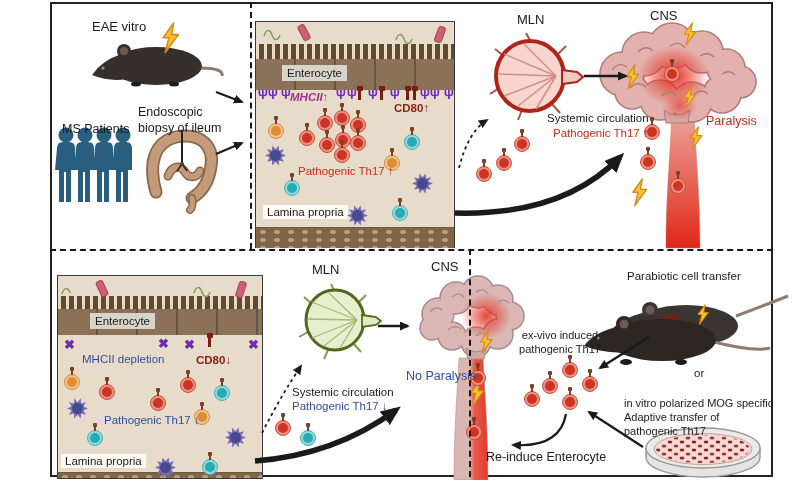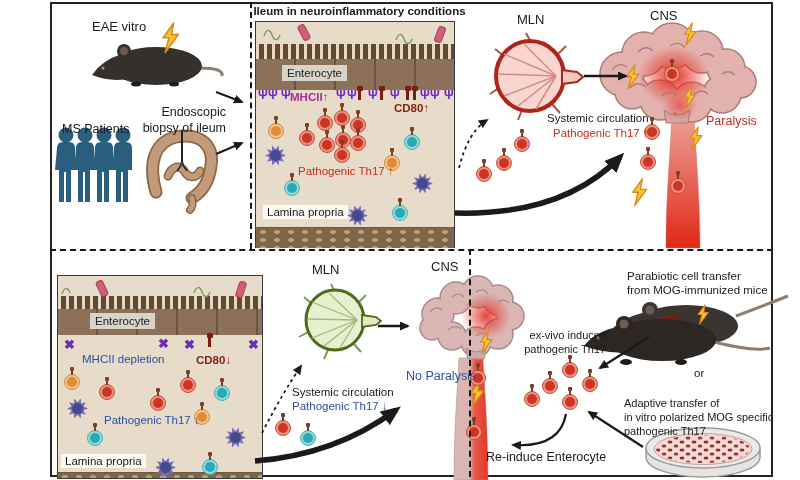--- a/index.html
+++ b/index.html
@@ -303,26 +303,25 @@
       <path d="M262,433 Q282,394 301,366" stroke-width="1.8" stroke-dasharray="3 3.5" marker-end="url(#ah)"></path>
       <path d="M255,461 Q335,455 396,410" stroke-width="5.5" marker-end="url(#ahL)"></path>
       <path d="M649,337 L600,368" stroke-width="2.2" marker-end="url(#ah)"></path>
       <path d="M643,447 L589,412" stroke-width="2.2" marker-end="url(#ah)"></path>
       <path d="M566,414 Q560,448 513,445" stroke-width="2.2" marker-end="url(#ah)"></path>
     </g>
   </svg>
 
   <div class="lbl" style="left:92px;top:19px;font-size:13px;">EAE vitro</div>
   <div class="lbl" style="left:62px;top:122px;font-size:12.5px;">MS Patients</div>
-  <div class="lbl" style="left:138px;top:105px;width:88px;text-align:right;font-size:12.5px;white-space:normal;">
+  <div class="lbl" style="left:138px;top:105px;width:88px;text-align:left;font-size:12.5px;white-space:normal;">
     <div>Endoscopic</div>
     <div>biopsy of ileum</div>
   </div>
 
-  <div class="lbl" style="left:252px;top:4px;width:215px;text-align:center;font-weight:600;">Ileum in neuroinflammatory conditions</div>
   <div class="gutbox" style="left:255px;top:21px;width:200px;height:227px;">
     <div class="villi" style="top:22px;height:15px;"></div>
     <div class="entero" style="top:37px;height:31px;"></div>
     <div class="lbl entlbl" style="left:26px;top:43px;">Enterocyte</div>
     <div class="muscle" style="top:205px;height:20px;"></div>
     <div class="lbl tag" style="left:7px;top:183px;">Lamina propria</div>
   </div>
   <div class="rod" style="left:300px;top:24px;transform:rotate(-28deg);"></div>
   <div class="rod" style="left:436px;top:26px;transform:rotate(20deg);"></div>
 
@@ -333,21 +332,21 @@
   <span class="mhc" style="left:347px;top:89px;">Ψ</span>
   <span class="mhc" style="left:368px;top:89px;">Ψ</span>
   <span class="mhc" style="left:390px;top:89px;">Ψ</span>
   <span class="mhc" style="left:420px;top:89px;">Ψ</span>
   <span class="mhc" style="left:430px;top:89px;">Ψ</span>
   <span class="mhc" style="left:444px;top:89px;">Ψ</span>
   <div class="cd80r" style="left:358px;top:91px;"></div>
   <div class="cd80r" style="left:380px;top:91px;"></div>
   <div class="cd80r" style="left:406px;top:91px;"></div>
   <div class="cd80r" style="left:413px;top:91px;"></div>
-  <div class="lbl" style="left:290px;top:90px;color:#aa2d96;font-weight:600;">MHCII↑</div>
+  <div class="lbl" style="left:290px;top:90px;color:#aa2d96;font-weight:600;font-style:italic;">MHCII↑</div>
   <div class="lbl" style="left:394px;top:101px;color:#8b2015;font-weight:600;">CD80↑</div>
   <div class="lbl" style="left:298px;top:164px;color:#cc2b1c;">Pathogenic Th17 ↑</div>
 
   <div class="cell orange" style="left:268px;top:123px;">
       <i></i>
     </div>
   <div class="cell red" style="left:299px;top:130px;">
       <i></i>
     </div>
   <div class="cell red" style="left:317px;top:115px;">
@@ -478,30 +477,29 @@
   <div class="lbl" style="left:292px;top:399px;color:#2d4fa2;">Pathogenic Th17 ↓</div>
   <div class="cell red" style="left:275px;top:420px;">
       <i></i>
     </div>
   <div class="cell cyan" style="left:300px;top:430px;">
       <i></i>
     </div>
 
   <div class="lbl" style="left:627px;top:269px;">
     <div>Parabiotic cell transfer</div>
-    <div>from MOG-immunized mice</div>
   </div>
-  <div class="lbl" style="left:514px;top:329px;width:92px;text-align:right;white-space:normal;font-size:11px;">
+  <div class="lbl" style="left:514px;top:329px;width:92px;text-align:center;white-space:normal;font-size:11px;">
     <div>ex-vivo induced</div>
     <div>pathogenic Th17</div>
   </div>
   <div class="lbl" style="left:694px;top:366px;">or</div>
   <div class="lbl" style="left:624px;top:397px;font-size:11px;">
+    <div>in vitro polarized MOG specific</div>
     <div>Adaptive transfer of</div>
-    <div>in vitro polarized MOG specific</div>
     <div>pathogenic Th17</div>
   </div>
   <div class="lbl" style="left:486px;top:450px;font-size:12.5px;">Re-induce Enterocyte</div>
   <div class="cell red" style="left:562px;top:362px;">
       <i></i>
     </div>
   <div class="cell red" style="left:582px;top:376px;">
       <i></i>
     </div>
   <div class="cell red" style="left:542px;top:378px;">

